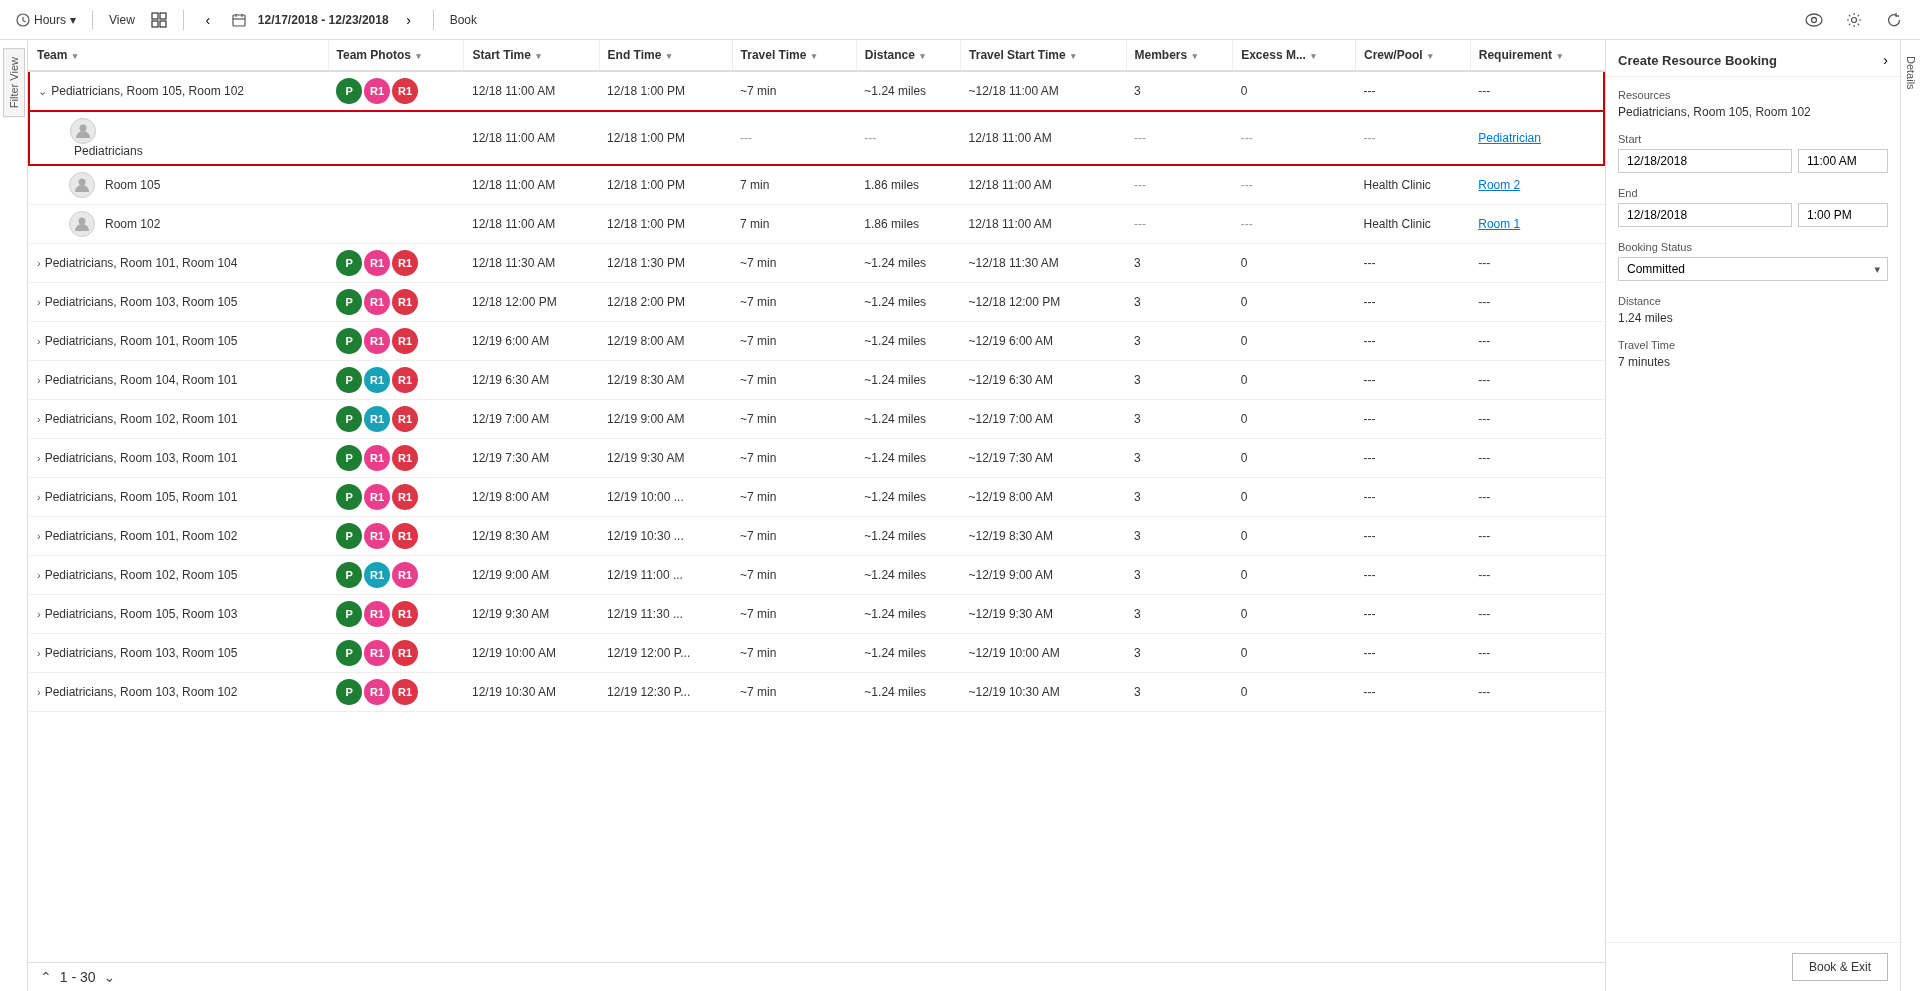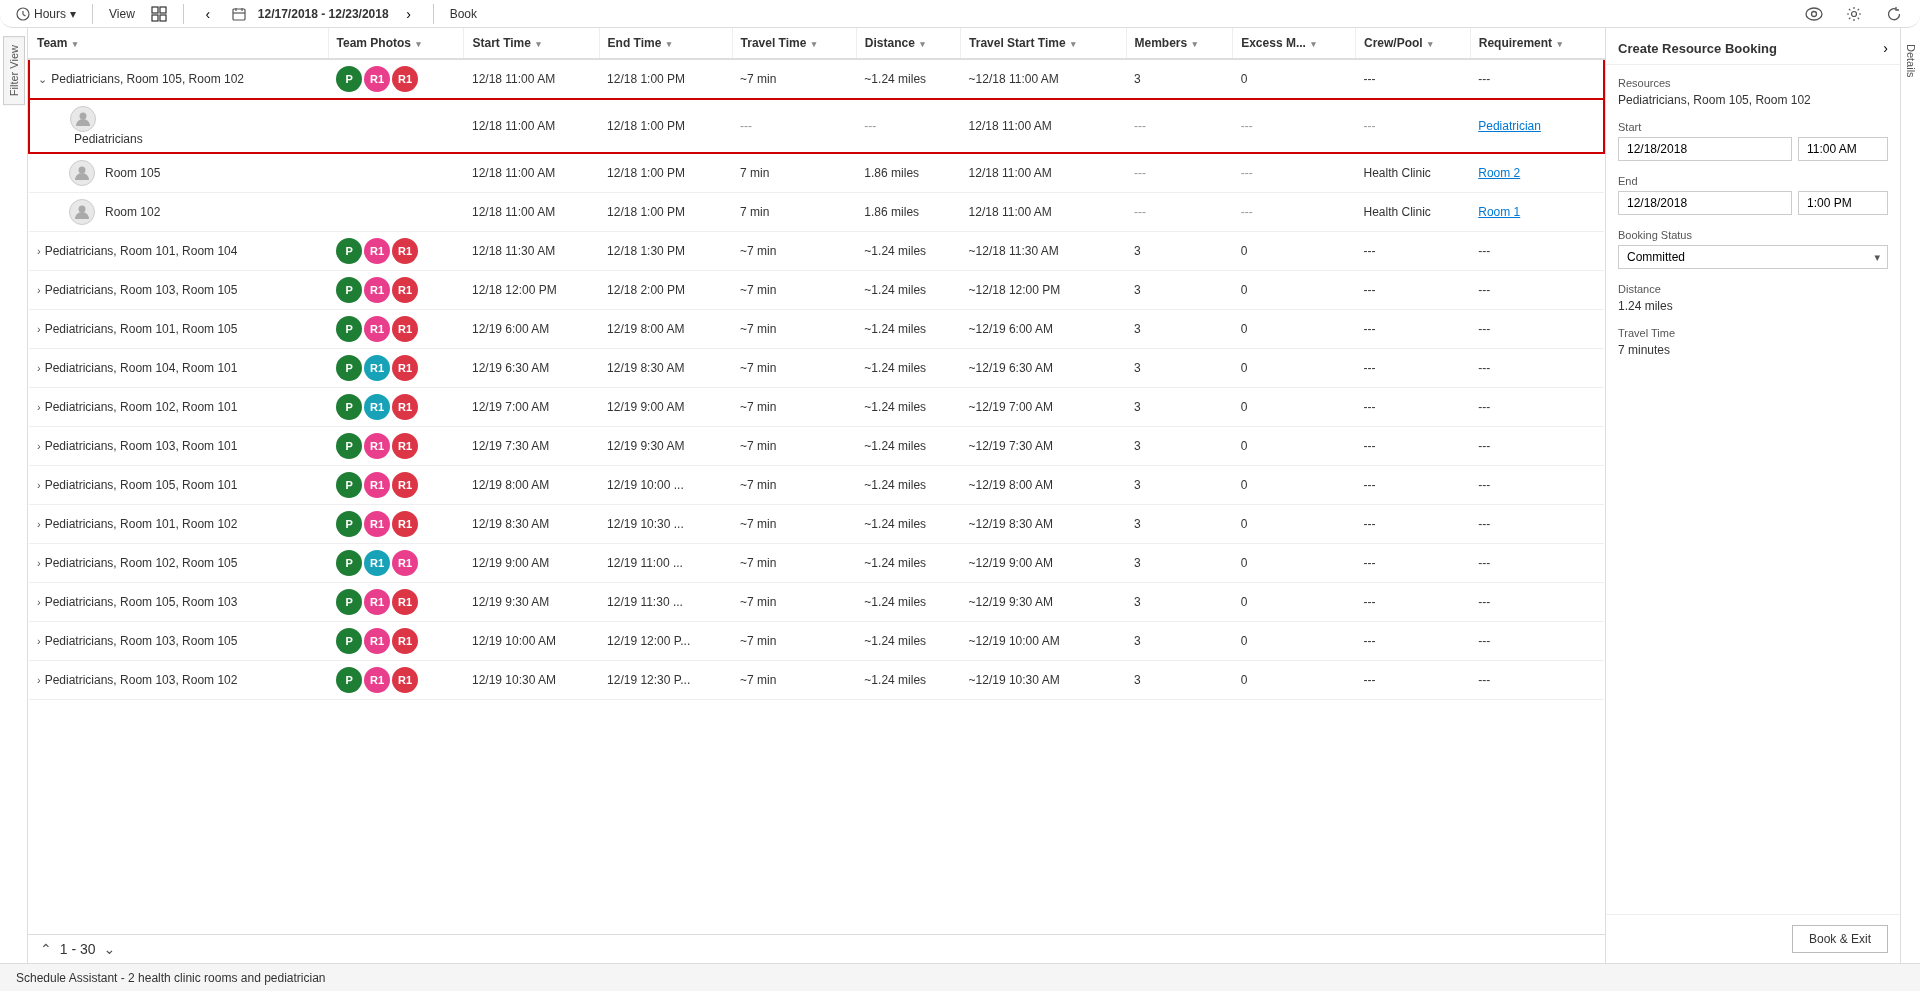--- a/index.html
+++ b/index.html
@@ -2,22 +2,22 @@
 <html><head>
   <meta charset="utf-8">
   <style>
     * { box-sizing: border-box; margin: 0; padding: 0; }
     body { font-family: 'Segoe UI', Arial, sans-serif; font-size: 12px; background: #f3f3f3; color: #333; overflow: hidden; }
 
     .app-container { display: flex; flex-direction: column; width: 1920px; height: 991px; background: #fff; }
 
     
     .toolbar {
-      display: flex; align-items: center; height: 28px; border-bottom: 1px solid #ddd;
-      padding: 0 12px; gap: 8px; background: #fff; flex-shrink: 0; border-radius: 13px;
+      display: flex; align-items: center; height: 40px; border-bottom: 1px solid #ddd;
+      padding: 0 12px; gap: 8px; background: #fff; flex-shrink: 0;
     }
     .toolbar-item { display: flex; align-items: center; gap: 4px; font-size: 12px; color: #333; cursor: pointer; padding: 0 4px; }
     .toolbar-separator { width: 1px; height: 20px; background: #ccc; margin: 0 4px; }
     .toolbar-nav-btn { width: 24px; height: 24px; display: flex; align-items: center; justify-content: center; cursor: pointer; background: none; border: none; font-size: 14px; }
     .toolbar-date { font-size: 12px; color: #333; font-weight: bold; }
     .view-icons { display: flex; gap: 2px; }
     .view-icon-btn { width: 24px; height: 24px; border: none; background: none; cursor: pointer; display: flex; align-items: center; justify-content: center; }
     .toolbar-right { margin-left: auto; display: flex; align-items: center; gap: 12px; }
     .toolbar-icon-btn { width: 28px; height: 28px; display: flex; align-items: center; justify-content: center; cursor: pointer; border: none; background: none; font-size: 16px; }
 
@@ -611,16 +611,13 @@
       <div class="right-panel-footer">
         <button class="book-exit-btn">Book &amp; Exit</button>
       </div>
     </div>
 
     <div class="right-details-tab">
       <span class="details-label">Details</span>
     </div>
   </div>
 
-  <div class="status-bar">
-    <span>Schedule Assistant - 2 health clinic rooms and pediatrician</span>
-  </div>
 </div>
 
 </body></html>

